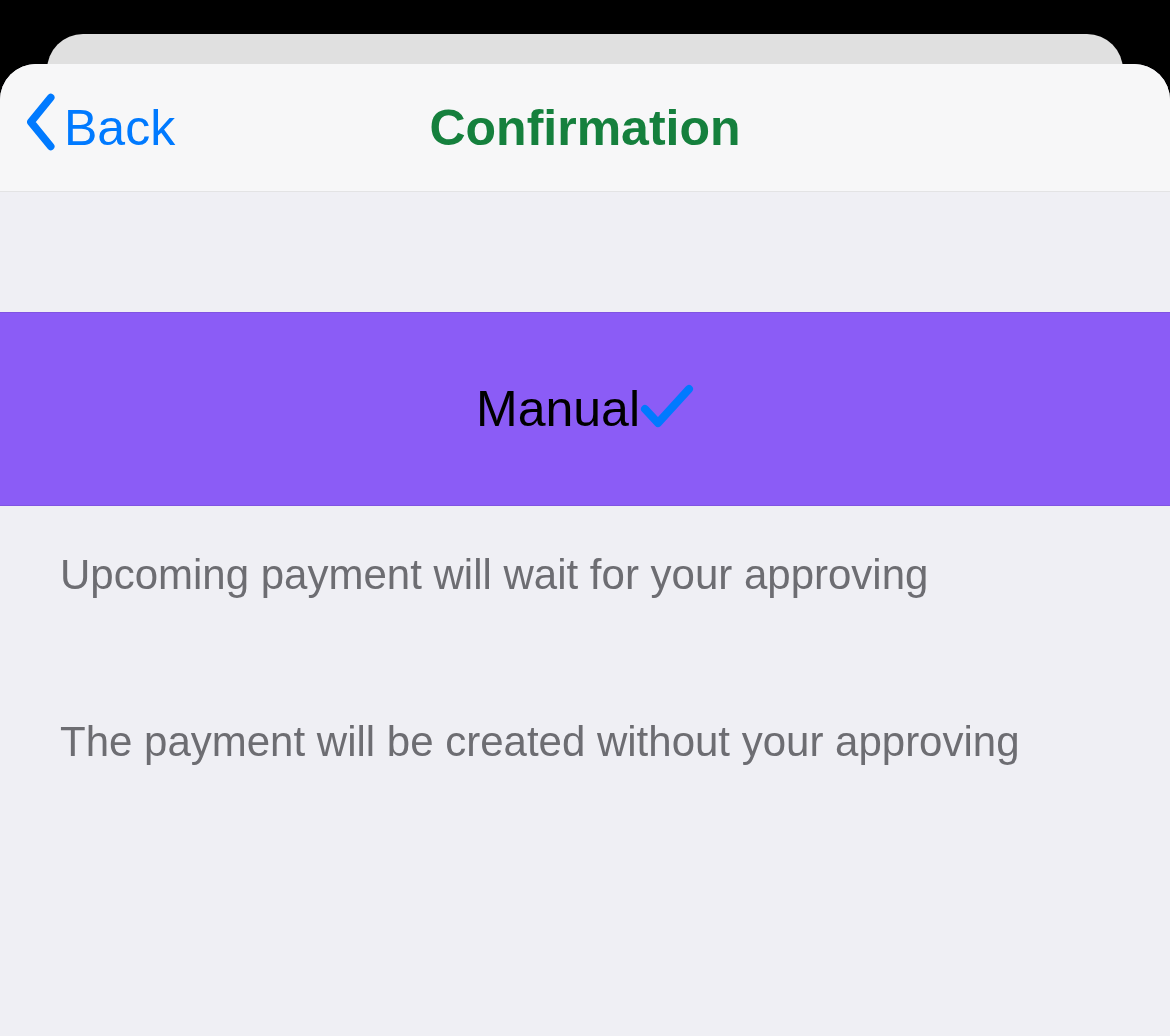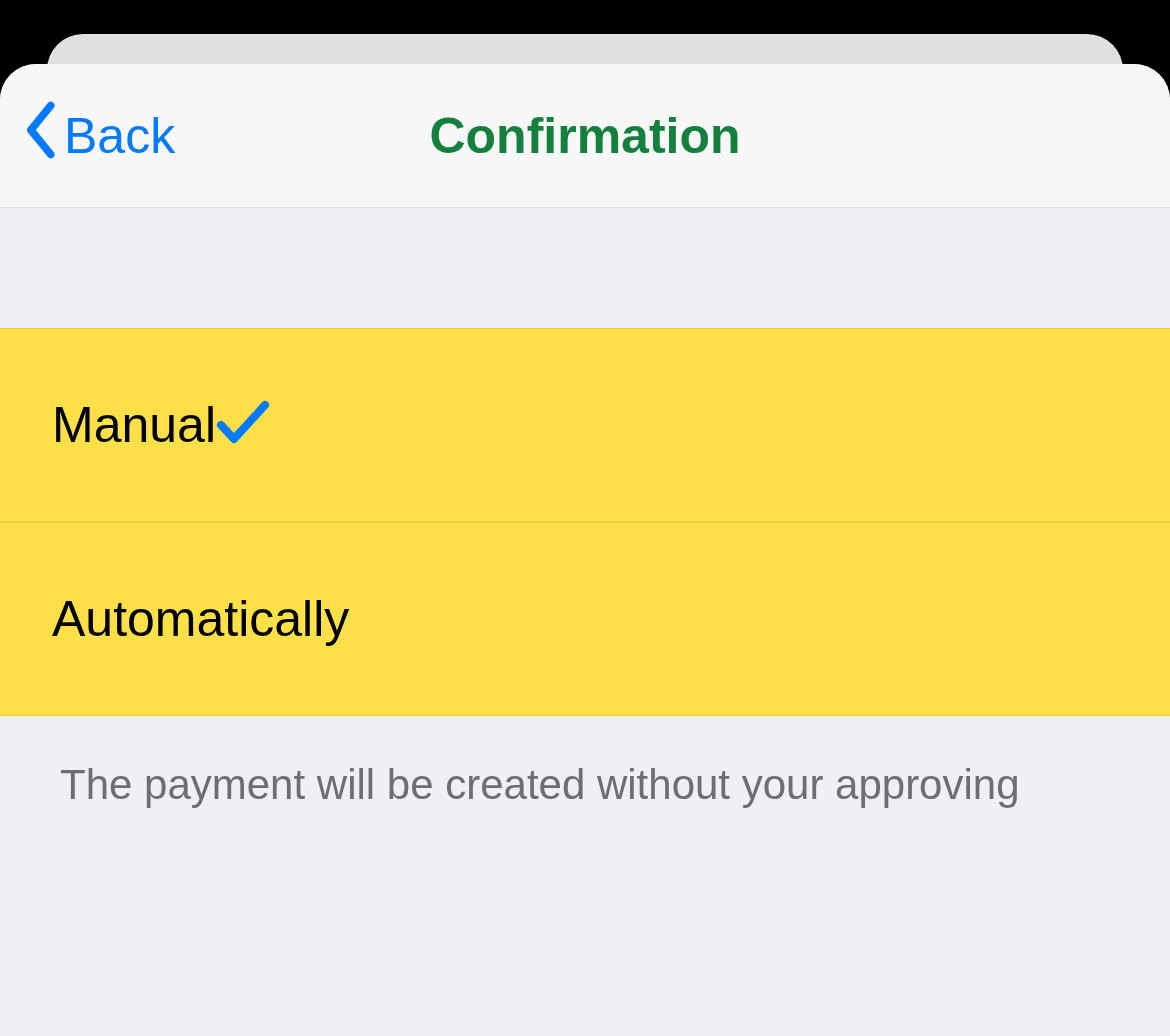--- a/index.html
+++ b/index.html
@@ -18,21 +18,21 @@
     position: absolute;
     top: 64px;
     left: 0;
     right: 0;
     bottom: 0;
     background: #efeff4;
     border-radius: 36px 36px 0 0;
     overflow: hidden;
   }
   .navbar {
-    height: 144px;
+    height: 128px;
     background: #f7f7f8;
     position: relative;
     border-bottom: 1px solid rgba(0,0,0,0.08);
   }
   .back-btn {
     position: absolute;
     left: 22px;
     top: 0;
     bottom: 0;
     display: flex;
@@ -50,26 +50,26 @@
     display: flex;
     align-items: center;
     justify-content: center;
     font-size: 50px;
     font-weight: 600;
     color: #15803d;
     pointer-events: none;
   }
   .spacer { height: 120px; background: #efeff4; }
   .row {
-    background: #fde047;
+    background: #8b5cf6;
     height: 194px;
     display: flex;
     align-items: center;
     padding: 0 52px;
-    justify-content: flex-start;
+    justify-content: center;
     border-top: 1px solid rgba(0,0,0,0.08);
     border-bottom: 1px solid rgba(0,0,0,0.08);
     cursor: pointer;
   }
   .row-label { font-size: 50px; color: #000; font-weight: 400; }
   .check { color: #007aff; }
   .check svg { width: 54px; height: 48px; }
   .footer {
     padding: 42px 60px 70px 60px;
     font-size: 42px;
@@ -103,22 +103,22 @@
     <div class="spacer"></div>
 
     <div class="row">
       <span class="row-label">Manual</span>
       <span class="check">
         <svg viewBox="0 0 54 48" fill="none" stroke="#007aff" stroke-width="8" stroke-linecap="round" stroke-linejoin="round">
           <polyline points="5,26 18,40 49,6"></polyline>
         </svg>
       </span>
     </div>
+    <div class="footer">
+      <span>Upcoming payment will wait for your approving</span>
+    </div>
 
-    <div class="row">
-      <span class="row-label">Automatically</span>
-    </div>
     <div class="footer">
       <span>The payment will be created without your approving</span>
     </div>
 
   </div>
 </div>
 
 </body></html>

